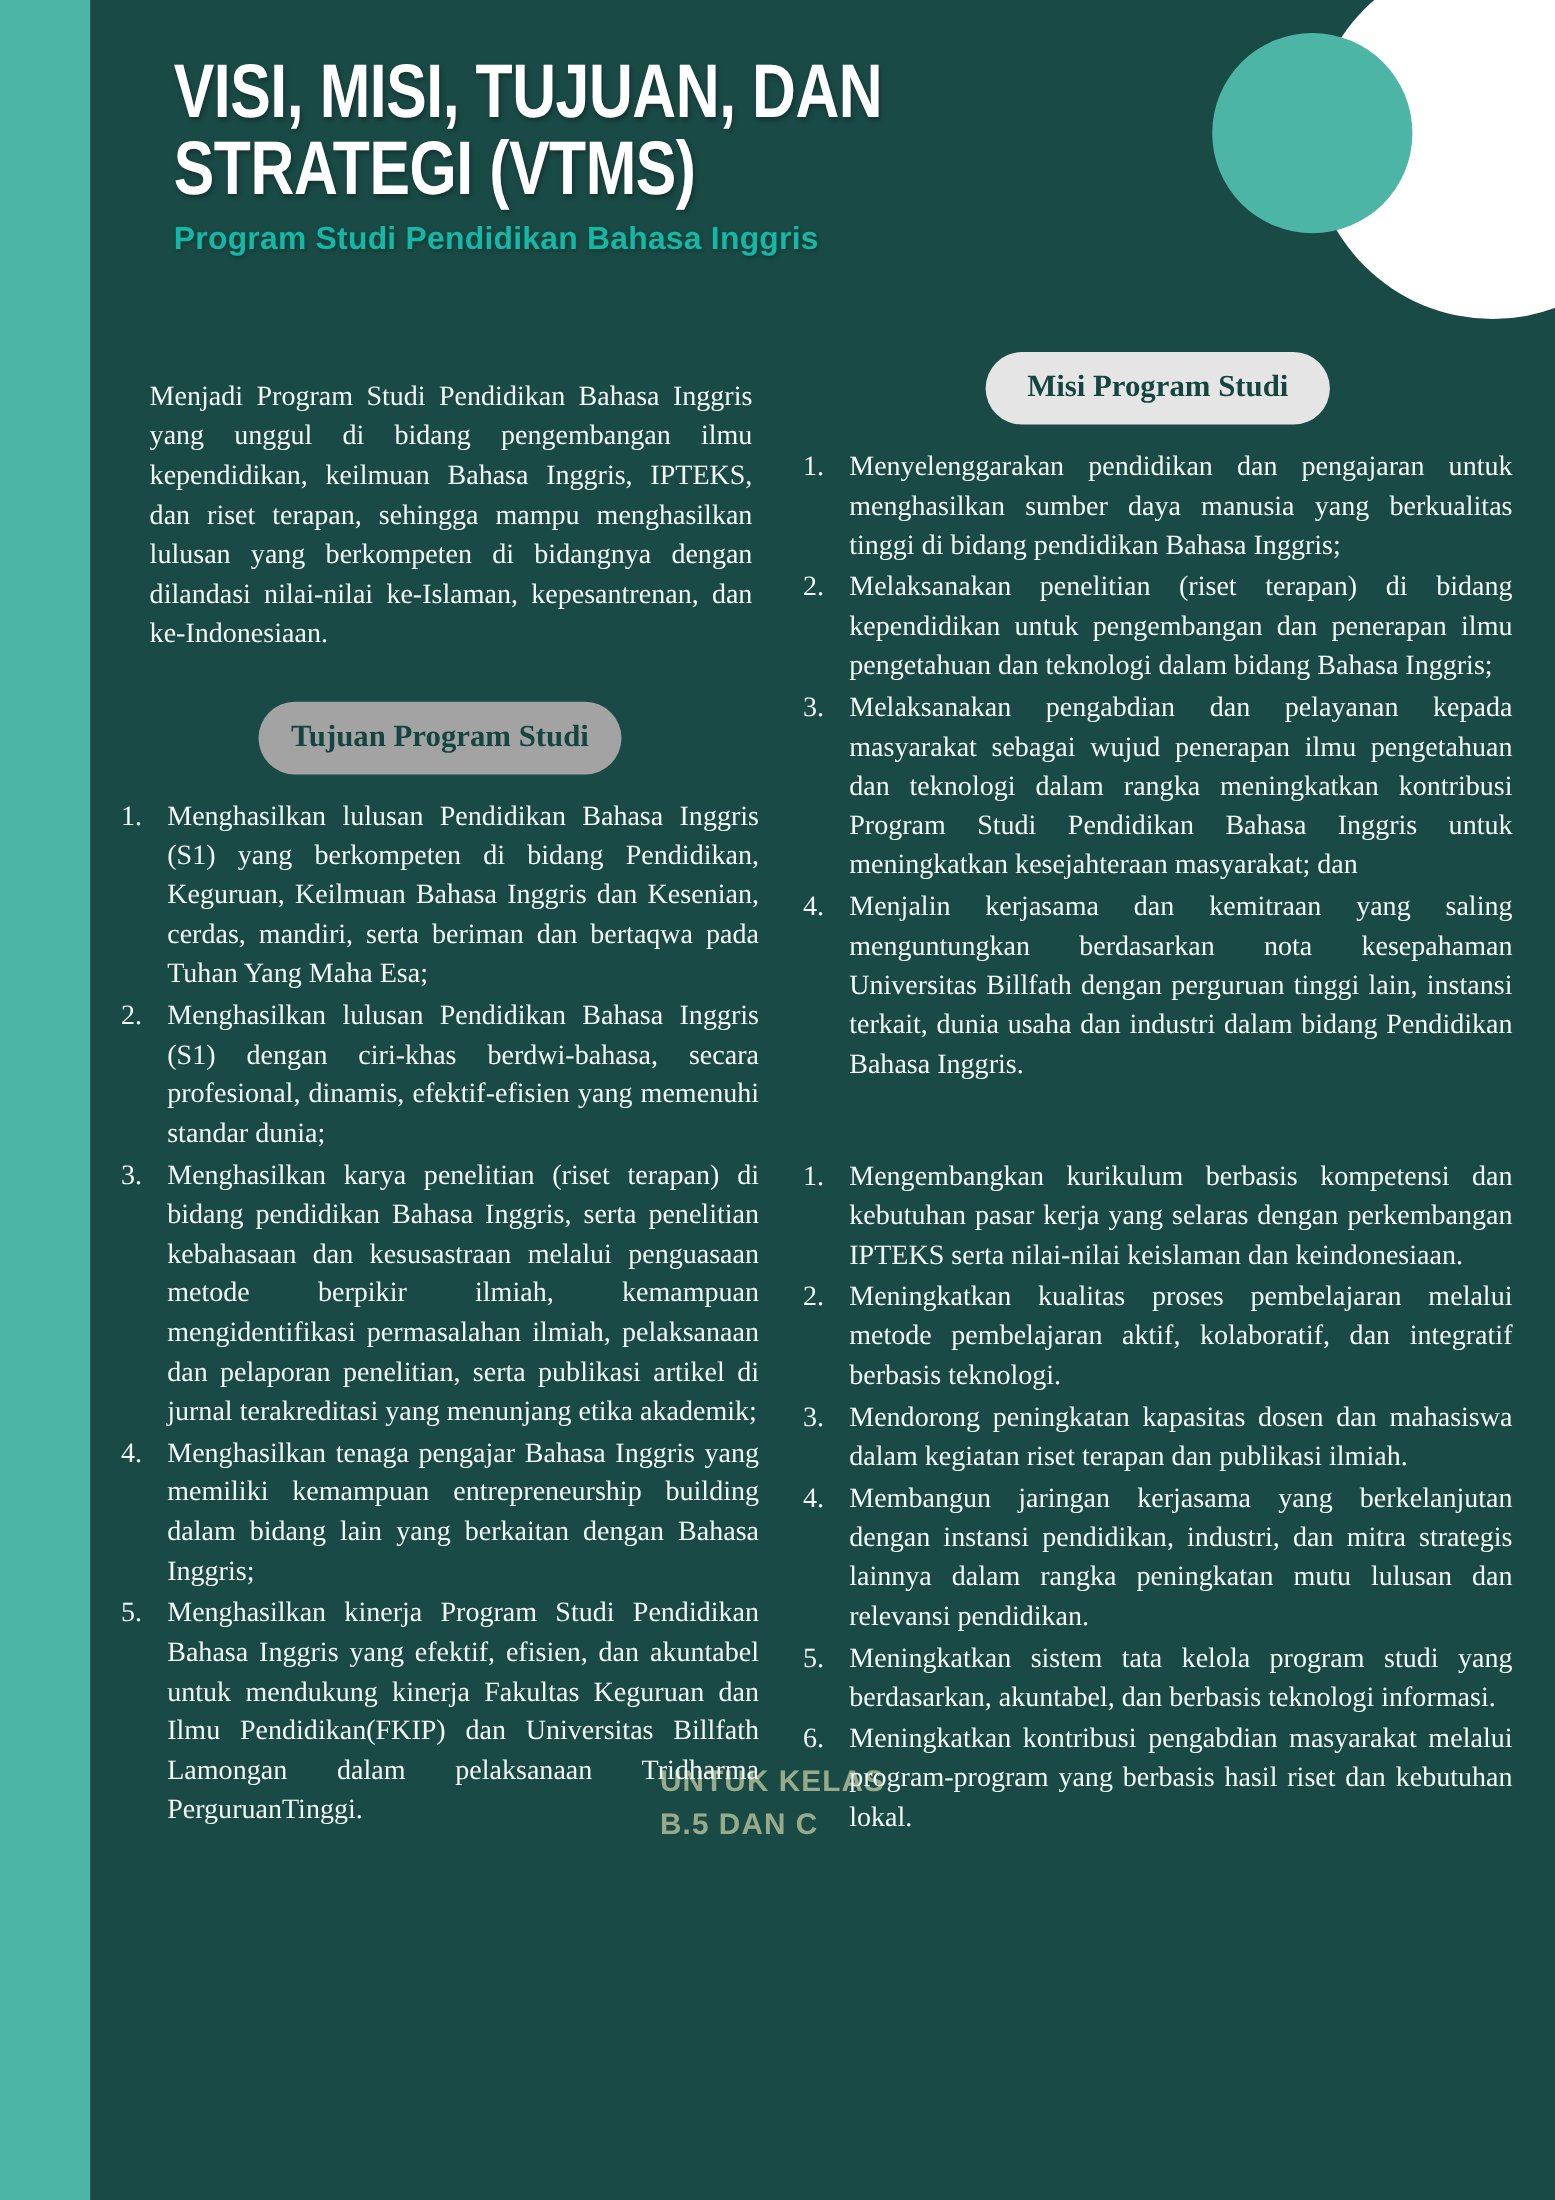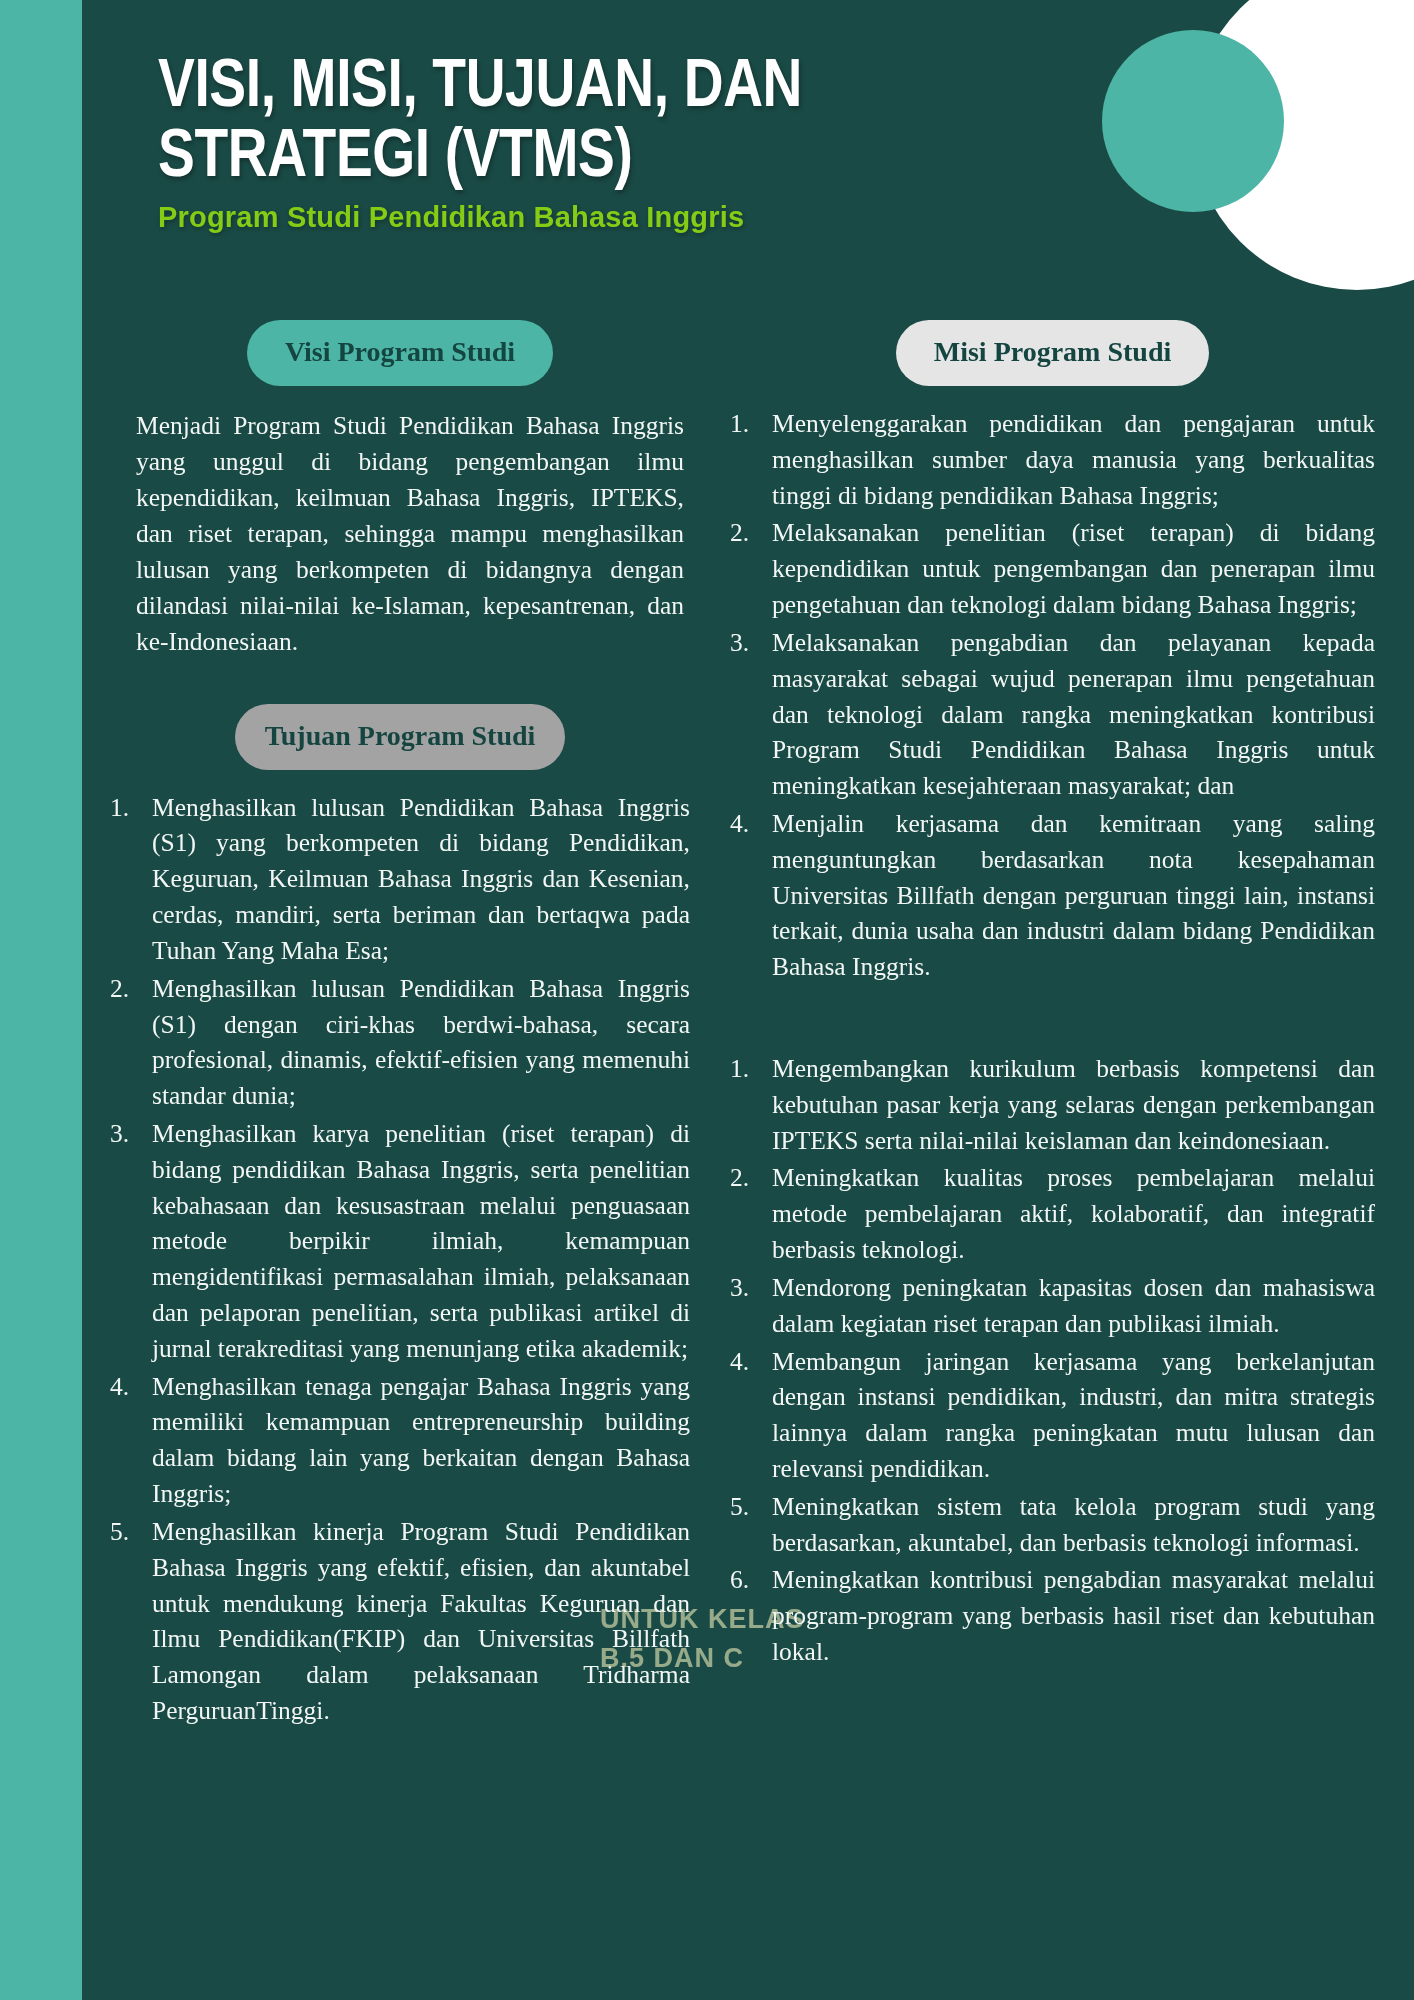--- a/index.html
+++ b/index.html
@@ -79,21 +79,21 @@
     transform-origin: left top;
     text-shadow: 2px 3px 5px rgba(0,0,0,.30);
     white-space: pre-line;
     max-width: 1100px;
   }
   .subtitle {
     margin-top: 12px;
     font-family: "Liberation Sans", sans-serif;
     font-weight: bold;
     font-size: 29px;
-    color: #84cc16;
+    color: #14b8a6;
     letter-spacing: .2px;
     text-shadow: 1px 2px 4px rgba(0,0,0,.30);
   }
 
   
   .columns {
     position: absolute;
     left: 0; top: 320px;
     width: 1414px;
     z-index: 5;
@@ -181,23 +181,20 @@
     <div class="title">VISI, MISI, TUJUAN, DAN
 STRATEGI (VTMS)</div>
     <div class="subtitle">Program Studi Pendidikan Bahasa Inggris</div>
   </div>
 
   <div class="columns">
 
     <div class="col-left">
 
       <div class="block">
-        <div class="pill-wrap center">
-          <div class="pill" style="background: rgb(76, 181, 165); color: rgb(21, 69, 65);">Visi Program Studi</div>
-        </div>
         <div class="para" style="color: rgb(242, 247, 245);">Menjadi Program Studi Pendidikan Bahasa Inggris yang unggul di bidang pengembangan ilmu kependidikan, keilmuan Bahasa Inggris, IPTEKS, dan riset terapan, sehingga mampu menghasilkan lulusan yang berkompeten di bidangnya dengan dilandasi nilai-nilai ke-Islaman, kepesantrenan, dan ke-Indonesiaan.</div>
       </div>
 
       <div class="gap-lg"></div>
 
       <div class="block">
         <div class="pill-wrap center">
           <div class="pill wide" style="background: #a3a3a3; color: rgb(21, 69, 65);">Tujuan Program Studi</div>
         </div>
         <ol class="list" id="tujuan-list" style="color: rgb(242, 247, 245);">

